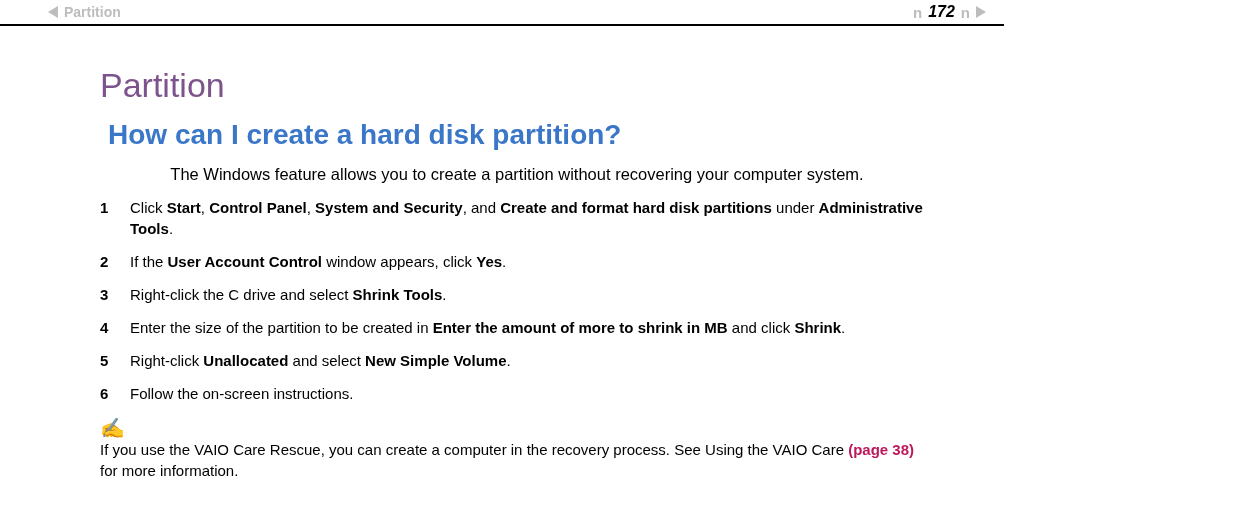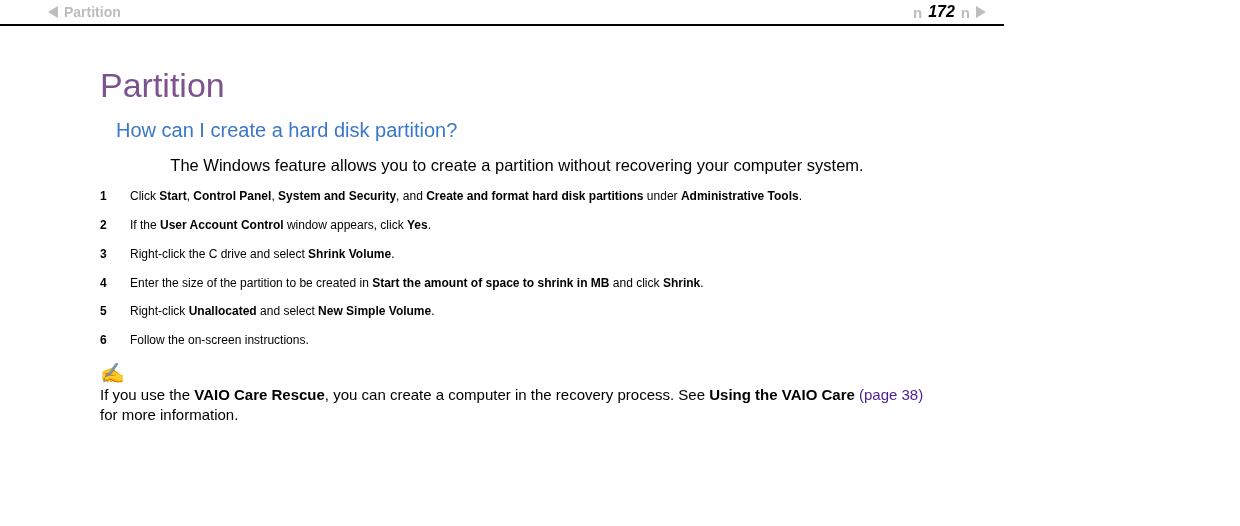--- a/index.html
+++ b/index.html
@@ -66,41 +66,41 @@
     padding: 40px 70px 0 100px;
   }
   h1.section-title {
     color: #7c538c;
     font-weight: 400;
     font-size: 34px;
     margin: 0 0 14px 0;
   }
   h2.question {
     color: #3a77c9;
-    font-weight: 400;
-    font-size: 20px;
-    margin: 0 0 12px 16px;
+    font-weight: 700;
+    font-size: 28px;
+    margin: 0 0 12px 8px;
   }
   p.intro {
     font-size: 16.5px;
     margin: 0 0 12px 0;
     line-height: 1.35;
     text-align: center;
   }
   ol.steps {
     list-style: none;
     padding: 0;
     margin: 0;
     counter-reset: step;
   }
   ol.steps > li {
     position: relative;
     padding-left: 30px;
     margin-bottom: 10px;
-    font-size: 12px;
+    font-size: 15px;
     line-height: 1.4;
     counter-increment: step;
     margin-top: 12px;
   }
   ol.steps > li::before {
     content: counter(step);
     position: absolute;
     left: 0;
     top: 0;
     font-weight: bold;
@@ -113,25 +113,25 @@
     line-height: 1;
     margin-bottom: 2px;
   }
   .note-text {
     font-size: 15px;
     line-height: 1.35;
     margin: 0;
     font-family: Arial, Helvetica, sans-serif;
   }
   .note-text b, .note-text strong {
-    font-weight: bold;
+    font-weight: normal;
   }
   .xref {
-    color: #4c1d95;
-    font-weight: normal;
+    color: #be185d;
+    font-weight: bold;
   }
 </style>
 </head>
 <body>
 
 <div class="page">
 
   <div class="header">
     <div class="header-left">
       <span class="arrow-left"></span>
@@ -157,25 +157,25 @@
 
       <li>
         <span>Click </span><b>Start</b><span>, </span><b>Control Panel</b><span>, </span><b>System and Security</b><span>, and </span><b>Create and format hard disk partitions</b><span> under </span><b>Administrative Tools</b><span>.</span>
       </li>
 
       <li>
         <span>If the </span><b>User Account Control</b><span> window appears, click </span><b>Yes</b><span>.</span><br>
       </li>
 
       <li>
-        <span>Right-click the C drive and select </span><b>Shrink Volume</b><span>.</span>
+        <span>Right-click the C drive and select </span><b>Shrink Tools</b><span>.</span>
       </li>
 
       <li>
-        <span>Enter the size of the partition to be created in </span><b>Start the amount of space to shrink in MB</b><span> and click </span><b>Shrink</b><span>.</span>
+        <span>Enter the size of the partition to be created in </span><b>Enter the amount of more to shrink in MB</b><span> and click </span><b>Shrink</b><span>.</span>
       </li>
 
       <li>
         <span>Right-click </span><b>Unallocated</b><span> and select </span><b>New Simple Volume</b><span>.</span>
       </li>
 
       <li>
         <span>Follow the on-screen instructions.</span>
       </li>
 

